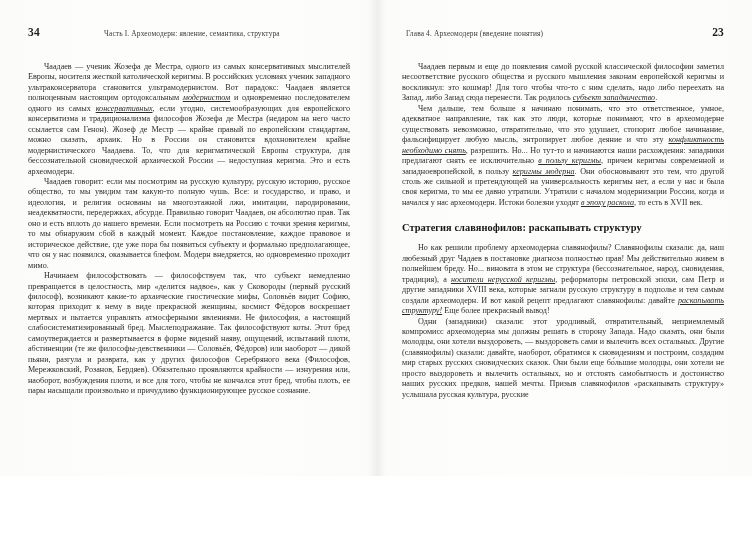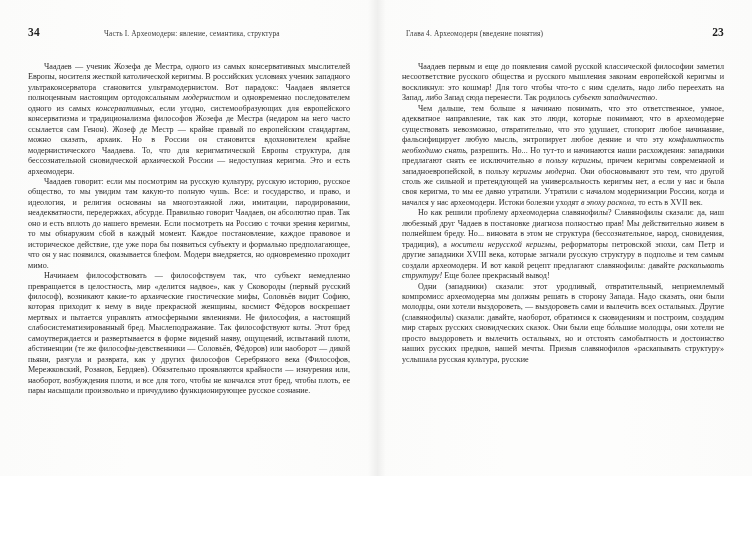--- a/index.html
+++ b/index.html
@@ -74,21 +74,21 @@
     font-size: 8.15px;
     line-height: 10.45px;
     text-align: justify;
     text-justify: inter-word;
     hyphens: manual;
   }
   .col p {
     margin: 0;
     text-indent: 16px;
   }
-  .col i { font-style: italic; }
+  .col i { font-style: italic; text-decoration: underline; }
 
   h2.section {
     font-family: "Liberation Serif", "DejaVu Serif", serif;
     font-weight: bold;
     font-size: 10.4px;
     line-height: 13px;
     margin: 13px 0 9px 0;
     text-align: left;
     color: #161616;
     letter-spacing: 0.05px;
@@ -114,20 +114,21 @@
 
     <div class="leaf right">
       <div class="runhead right-head">
         <span class="rh-title">Глава 4. Археомодерн (введение понятия)</span>
         <span class="folio">23</span>
       </div>
       <div class="col">
         <p>Чаадаев первым и еще до появления самой русской классической философии заметил несоответствие русского общества и русского мышления законам европейской керигмы и воскликнул: это кошмар! Для того чтобы что-то с ним сделать, надо либо переехать на Запад, либо Запад сюда перенести. Так родилось <i>субъект западничество</i>.</p>
         <p>Чем дальше, тем больше я начинаю понимать, что это ответственное, умное, адекватное направление, так как это люди, которые понимают, что в археомодерне существовать невозможно, отвратительно, что это удушает, стопорит любое начинание, фальсифицирует любую мысль, энтропирует любое деяние и что эту <i>конфликтность необходимо снять</i>, разрешить. Но... Но тут-то и начинаются наши расхождения: западники предлагают снять ее исключительно <i>в пользу керигмы</i>, причем керигмы современной и западноевропейской, в пользу <i>керигмы модерна</i>. Они обосновывают это тем, что другой столь же сильной и претендующей на универсальность керигмы нет, а если у нас и была своя керигма, то мы ее давно утратили. Утратили с началом модернизации России, когда и начался у нас археомодерн. Истоки болезни уходят <i>в эпоху раскола</i>, то есть в XVII век.</p>
 
+        <h2 class="section">Стратегия славянофилов: раскапывать структуру</h2>
 
         <p>Но как решили проблему археомодерна славянофилы? Славянофилы сказали: да, наш любезный друг Чадаев в постановке диагноза полностью прав! Мы действительно живем в полнейшем бреду. Но... виновата в этом не структура (бессознательное, народ, сновидения, традиция), а <i>носители нерусской керигмы</i>, реформаторы петровской эпохи, сам Петр и другие западники XVIII века, которые загнали русскую структуру в подполье и тем самым создали археомодерн. И вот какой рецепт предлагают славянофилы: давайте <i>раскапывать структуру!</i> Еще более прекрасный вывод!</p>
         <p>Одни (западники) сказали: этот уродливый, отвратительный, неприемлемый компромисс археомодерна мы должны решать в сторону Запада. Надо сказать, они были молодцы, они хотели выздороветь, — выздороветь сами и вылечить всех остальных. Другие (славянофилы) сказали: давайте, наоборот, обратимся к сновидениям и построим, создадим мир старых русских сновидческих сказок. Они были еще бо́льшие молодцы, они хотели не просто выздороветь и вылечить остальных, но и отстоять самобытность и достоинство наших русских предков, нашей мечты. Призыв славянофилов «раскапывать структуру» услышала русская культура, русские</p>
       </div>
     </div>
 
   </div>
   <div class="gutter"></div>
 </div>
 

